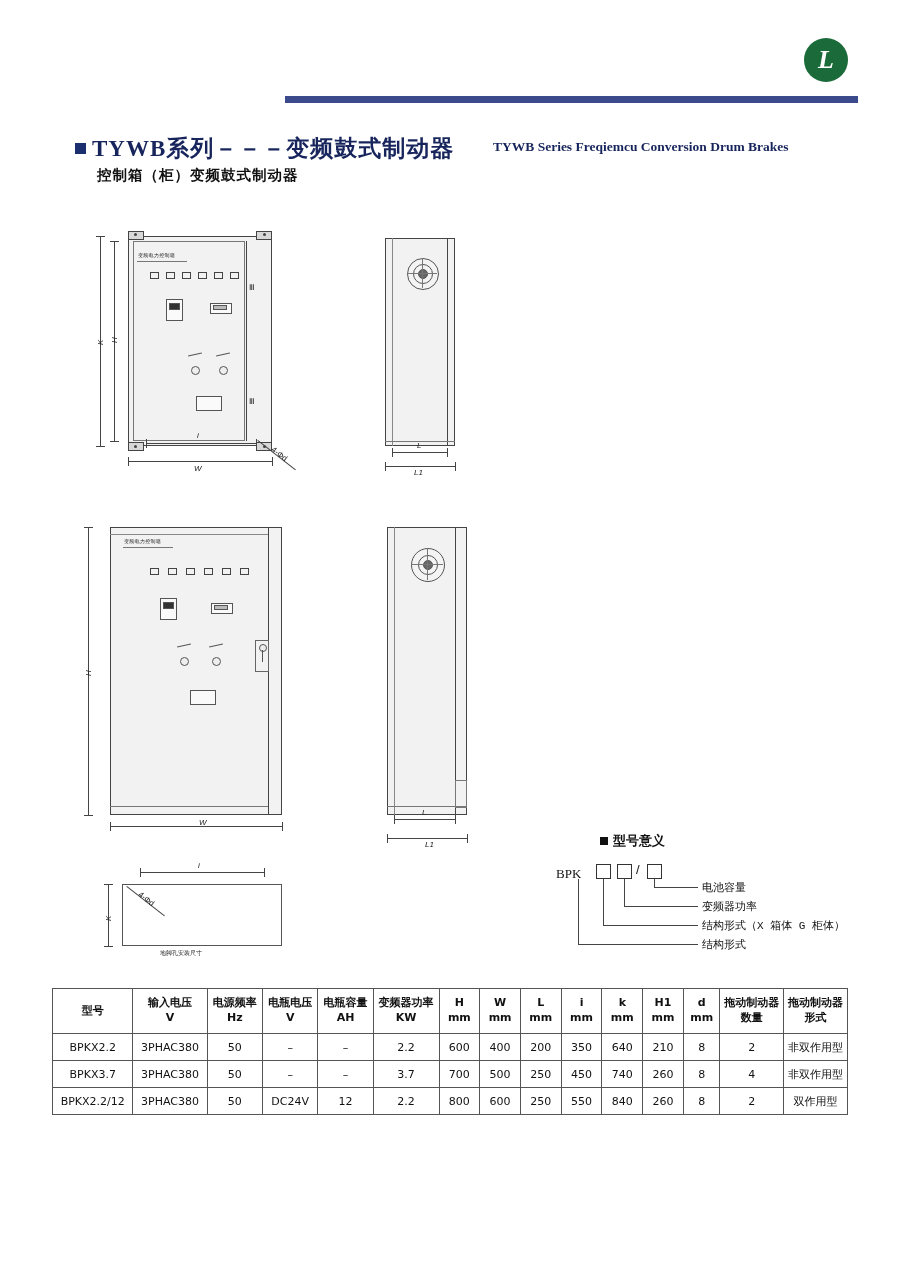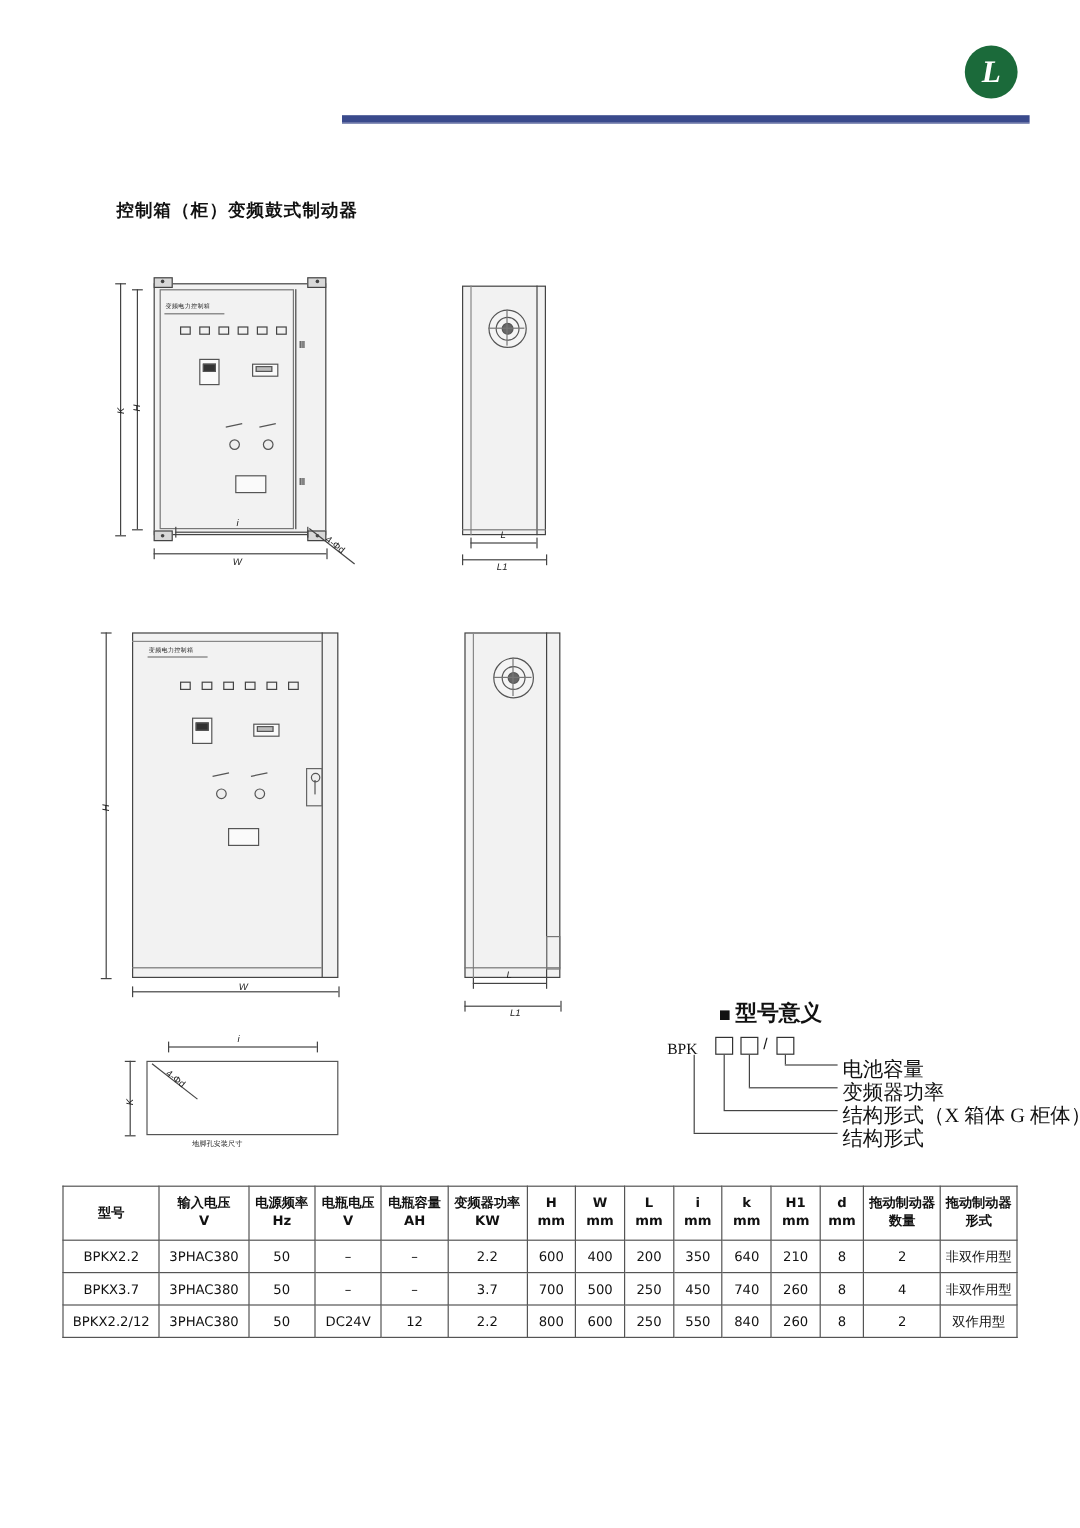--- a/index.html
+++ b/index.html
@@ -75,34 +75,34 @@
   .fill{background:#f2f2f2;}
 
   
   .panel-small{position:absolute;border:1px solid #555;box-sizing:border-box;background:#fafafa;}
   .btn-round{position:absolute;border:1px solid #555;border-radius:50%;background:#eee;}
   .fan{position:absolute;border:1px solid #555;border-radius:50%;background:#f4f4f4;}
 
   
   .mm-title{
     position:absolute;left:556px;top:832px;
-    font-size:18px;font-weight:bold;color:#111;
+    font-size:13px;font-weight:bold;color:#111;
     font-family:"DejaVu Sans","Liberation Sans",sans-serif;
     padding-left:44px;
   }
   .mm-sq{display:inline-block;width:8px;height:8px;background:#111;margin-right:5px;}
   .mm-bpk{
     position:absolute;left:556px;top:866px;font-size:13px;color:#111;
     font-family:"Liberation Serif","DejaVu Serif",serif;
   }
   .mm-box{position:absolute;width:15px;height:15px;border:1px solid #333;box-sizing:border-box;}
   .mm-slash{position:absolute;font-size:13px;color:#111;}
   .mm-item{
-    position:absolute;font-size:17px;color:#111;white-space:nowrap;
-    font-family:Liberation Serif, serif;
+    position:absolute;font-size:11px;color:#111;white-space:nowrap;
+    font-family:Liberation Mono, monospace;
   }
 
   
   table.spec{
     position:absolute;left:52px;top:988px;
     border-collapse:collapse;
     width:796px;
     font-size:11px;
     font-family:"DejaVu Sans","Liberation Sans",sans-serif;
   }
@@ -147,20 +147,24 @@
 
 <div class="page">
 
   <div class="logo-wrap">
     <div class="logo-mark">
       <span>L</span>
     </div>
   </div>
   <div class="header-rule"></div>
 
+  <div class="title-row">
+    <span class="sq"></span><span class="title-cn">TYWB系列－－－变频鼓式制动器</span>
+    <span class="title-en">TYWB Series Freqiemcu Conversion Drum Brakes</span>
+  </div>
   <div class="subtitle">控制箱（柜）变频鼓式制动器</div>
 
   <div>
 
     <div class="box fill" style="left:128px;top:236px;width:144px;height:210px;"></div>
 
     <div class="box" style="left:128px;top:231px;width:16px;height:9px;background:#d8d8d8;"></div>
     <div class="box" style="left:256px;top:231px;width:16px;height:9px;background:#d8d8d8;"></div>
     <div style="position:absolute;left:134px;top:233px;width:3px;height:3px;border-radius:50%;background:#444;"></div>
     <div style="position:absolute;left:263px;top:233px;width:3px;height:3px;border-radius:50%;background:#444;"></div>

